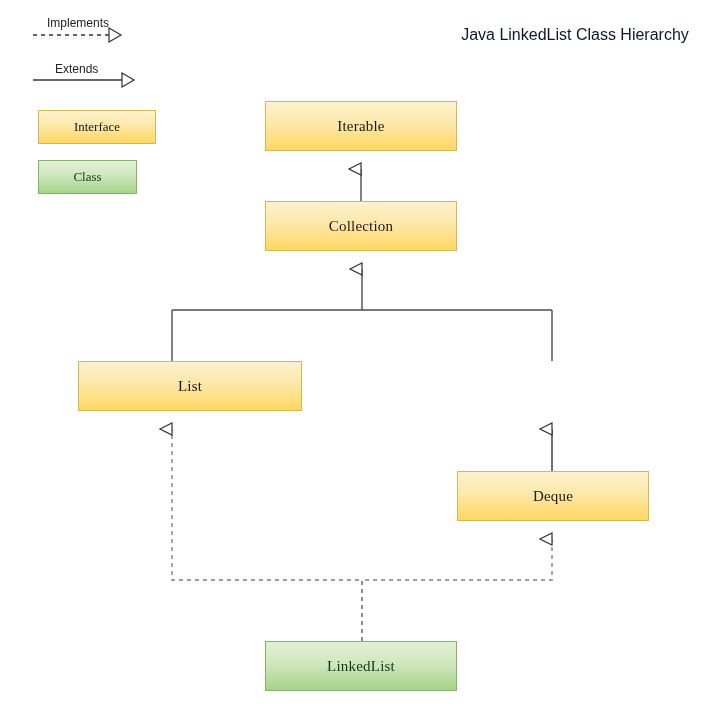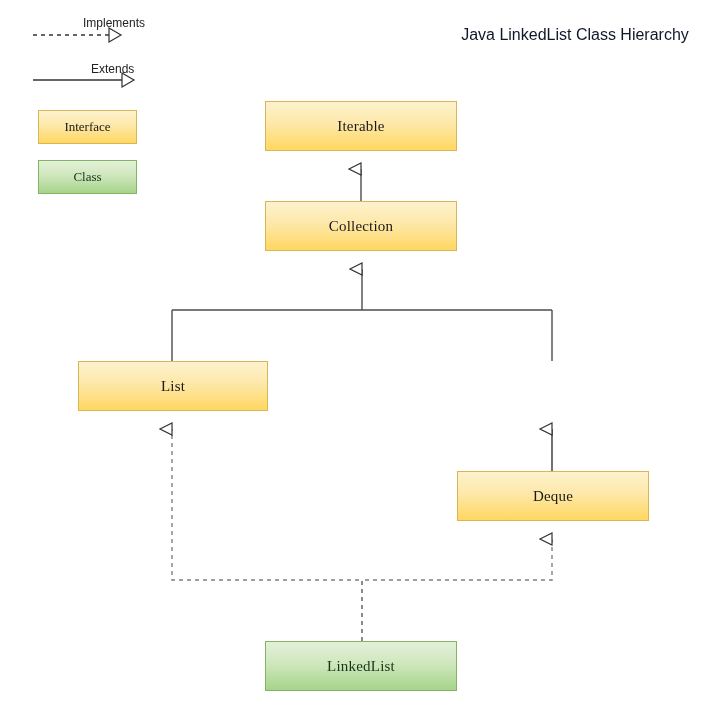--- a/index.html
+++ b/index.html
@@ -63,21 +63,20 @@
     background: linear-gradient(to bottom, #e3f0d8 0%, #cfe7bd 45%, #a6d48a 100%);
     border: 1px solid #82b366;
     color: #16351a;
   }
   .legend-label {
     position: absolute;
     font-family: "Liberation Sans", sans-serif;
     font-size: 12px;
     color: #222222;
     white-space: nowrap;
-    margin-left: 36px;
   }
   #title {
     position: absolute;
     left: 440px;
     top: 24px;
     width: 270px;
     text-align: center;
     font-family: "Liberation Sans", sans-serif;
     font-size: 16px;
     line-height: 22px;
@@ -119,28 +118,28 @@
 
     <path d="M33 80 L134 80" fill="none" stroke="#333333" stroke-width="1.3" marker-end="url(#hollow-right)"></path>
   </svg>
 
   <div id="title">Java LinkedList Class Hierarchy</div>
 
   <div class="legend-label" style="left:47px; top:16px;">Implements</div>
 
   <div class="legend-label" style="left:55px; top:62px;">Extends</div>
 
-  <div class="legend-swatch iface" style="left:38px; top:110px; width:99px; height:34px;">Interface</div>
+  <div class="legend-swatch iface" style="left:38px; top:110px; width:118px; height:34px;">Interface</div>
 
   <div class="legend-swatch klass" style="left:38px; top:160px; width:99px; height:34px;text-align:center;">Class</div>
 
   <div class="node iface" style="left:265px; top:101px; width:192px; height:50px;">Iterable</div>
 
   <div class="node iface" style="left:265px; top:201px; width:192px; height:50px;">Collection</div>
 
-  <div class="node iface" style="left:78px; top:361px; width:190px; height:50px;">List</div>
+  <div class="node iface" style="left:78px; top:361px; width:224px; height:50px;">List</div>
 
 
   <div class="node klass" style="left:265px; top:641px; width:192px; height:50px;">LinkedList</div>
 
   <div class="node iface" style="left:457px; top:471px; width:192px; height:50px;">Deque</div>
 
 </div>
 
 </body></html>

